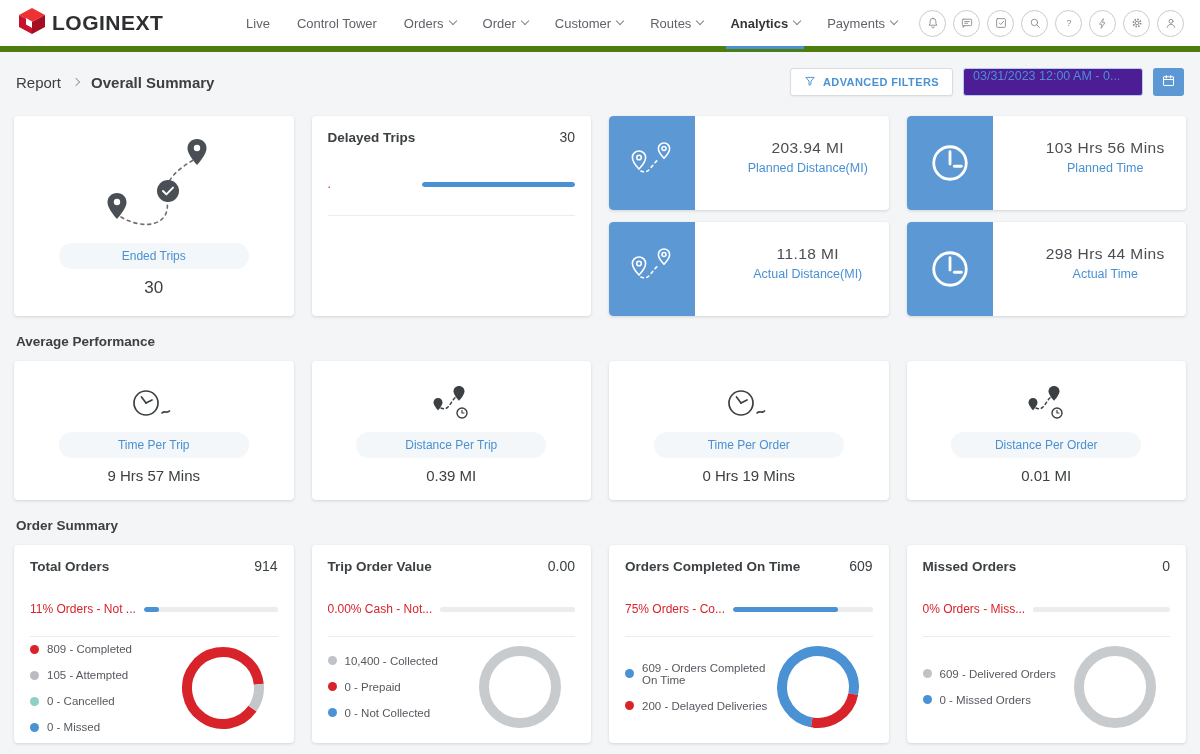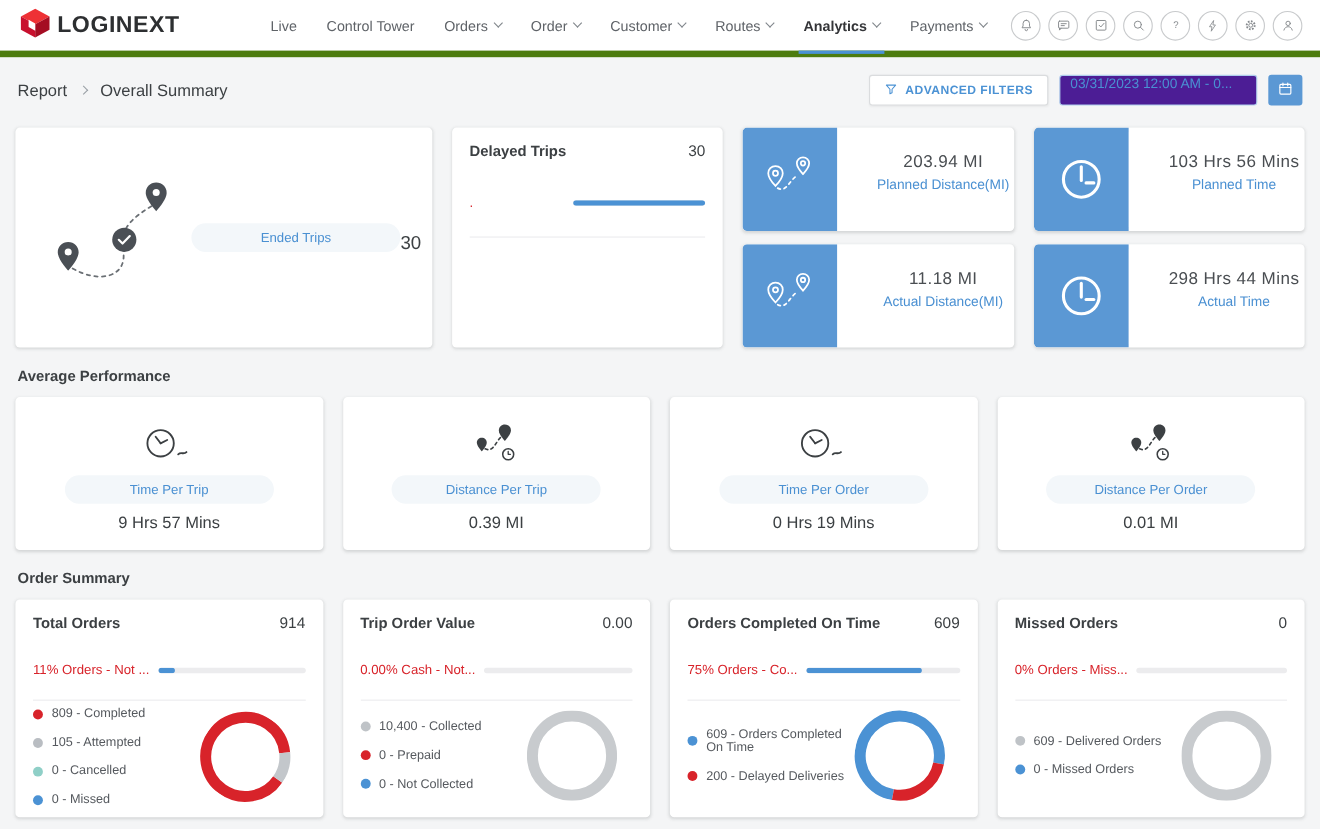--- a/index.html
+++ b/index.html
@@ -20,21 +20,21 @@
   .caret { width:6px; height:6px; border-right:1.4px solid #80868b; border-bottom:1.4px solid #80868b;
     transform:rotate(45deg); display:inline-block; margin-left:6px; margin-top:-4px; }
   .icon-btns { display:flex; gap:7px; }
   .icon-btn { width:27px; height:27px; border:1px solid #c8cacc; border-radius:50%;
     background:#fff; display:flex; align-items:center; justify-content:center; cursor:pointer; }
   .icon-btn svg { display:block; }
 
   
   .toolbar { display:flex; align-items:center; padding:16px 16px 20px;gap:48px; }
   .breadcrumb { display:flex; align-items:center; font-size:15px; color:#3c4043; }
-  .crumb-current { font-weight:normal; }
+  .crumb-current { font-weight:bold; }
   .crumb-sep { width:6px; height:6px; border-right:1.5px solid #9aa0a6; border-bottom:1.5px solid #9aa0a6;
     transform:rotate(-45deg); display:inline-block; margin:0 12px; }
   .toolbar-right { margin-left:auto; display:flex; align-items:center; gap:10px; }
   .adv-btn { display:flex; align-items:center; gap:7px; height:28px; padding:0 13px;
     background:#fff; border:1px solid #dadcde; border-radius:3px; color:#4b92d4;
     font-size:11px; font-weight:bold; letter-spacing:.4px; cursor:pointer;
     box-shadow:0 1px 2px rgba(0,0,0,.05); }
   .date-box { height:28px; width:180px; background:#4c1d95; border:1px solid #aecdec;
     border-radius:3px; color:#4a90d2; font-size:12.5px; display:flex; align-items:flex-start;
     padding:0 9px; white-space:nowrap; overflow:hidden; cursor:pointer; }
@@ -42,21 +42,21 @@
     display:flex; align-items:center; justify-content:center; cursor:pointer; }
 
   
   main { padding:0 14px; }
   .grid4 { display:grid; grid-template-columns:repeat(4,1fr); gap:18px; }
   .card { background:#fff; border-radius:4px; box-shadow:0 1px 3px rgba(60,64,67,.18); }
   .section-title { font-size:13.5px; font-weight:bold; color:#3c4043; margin:18px 2px 12px; }
 
   
   .row1 { height:200px; }
-  .ended-card { display:flex; flex-direction:row; align-items:center; justify-content:center; padding:10px; }
+  .ended-card { display:flex; flex-direction:column; align-items:center; justify-content:center; padding:10px; }
   .pill { background:#f3f7fa; border-radius:14px; color:#4a90d2; font-size:12px;
     padding:6px 0; width:190px; text-align:center; }
   .big-value { font-size:17px; color:#3c4043; margin-top:9px; }
 
   .delayed-card { padding:13px 16px; display:flex; flex-direction:column; }
   .dcard-head { display:flex; justify-content:space-between; align-items:baseline; }
   .dcard-title { font-size:13.5px; font-weight:bold; color:#3c4043; }
   .dcard-count { font-size:14px; color:#3c4043; }
   .bar-row { display:flex; align-items:center; gap:8px; margin-top:32px; }
   .bar-label { font-size:12px; color:#d8232a; white-space:nowrap; min-width:86px; }

